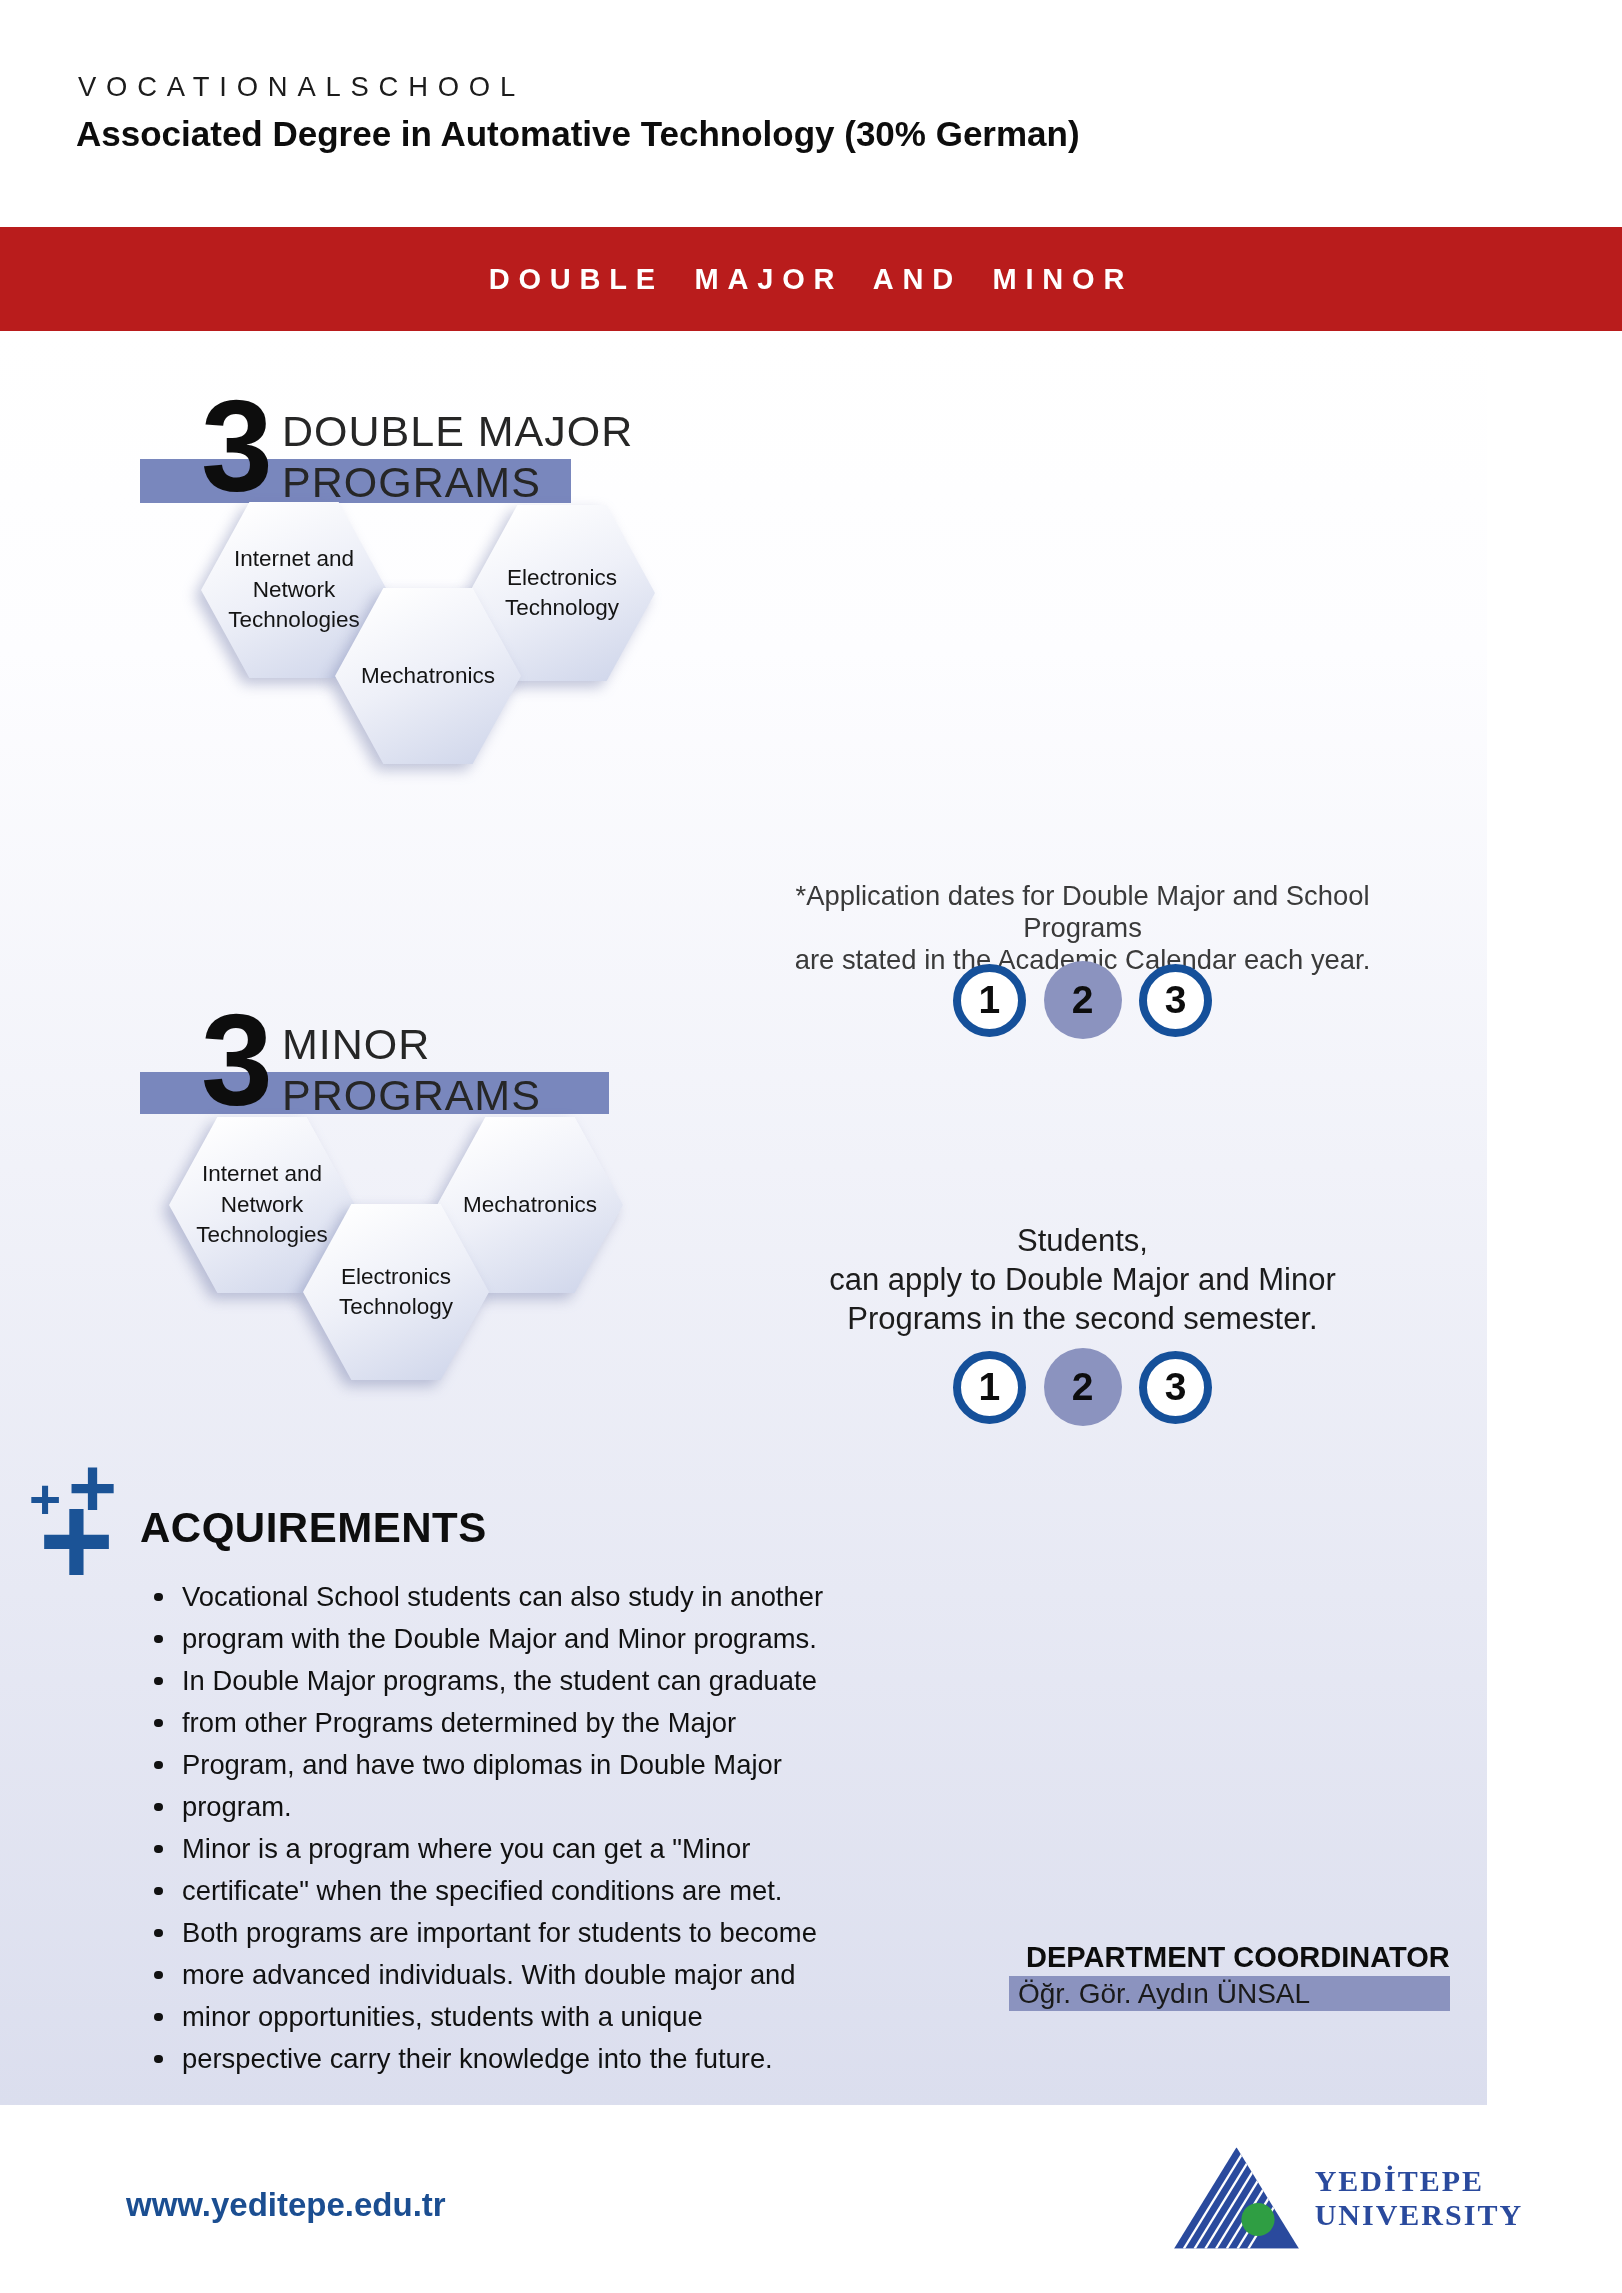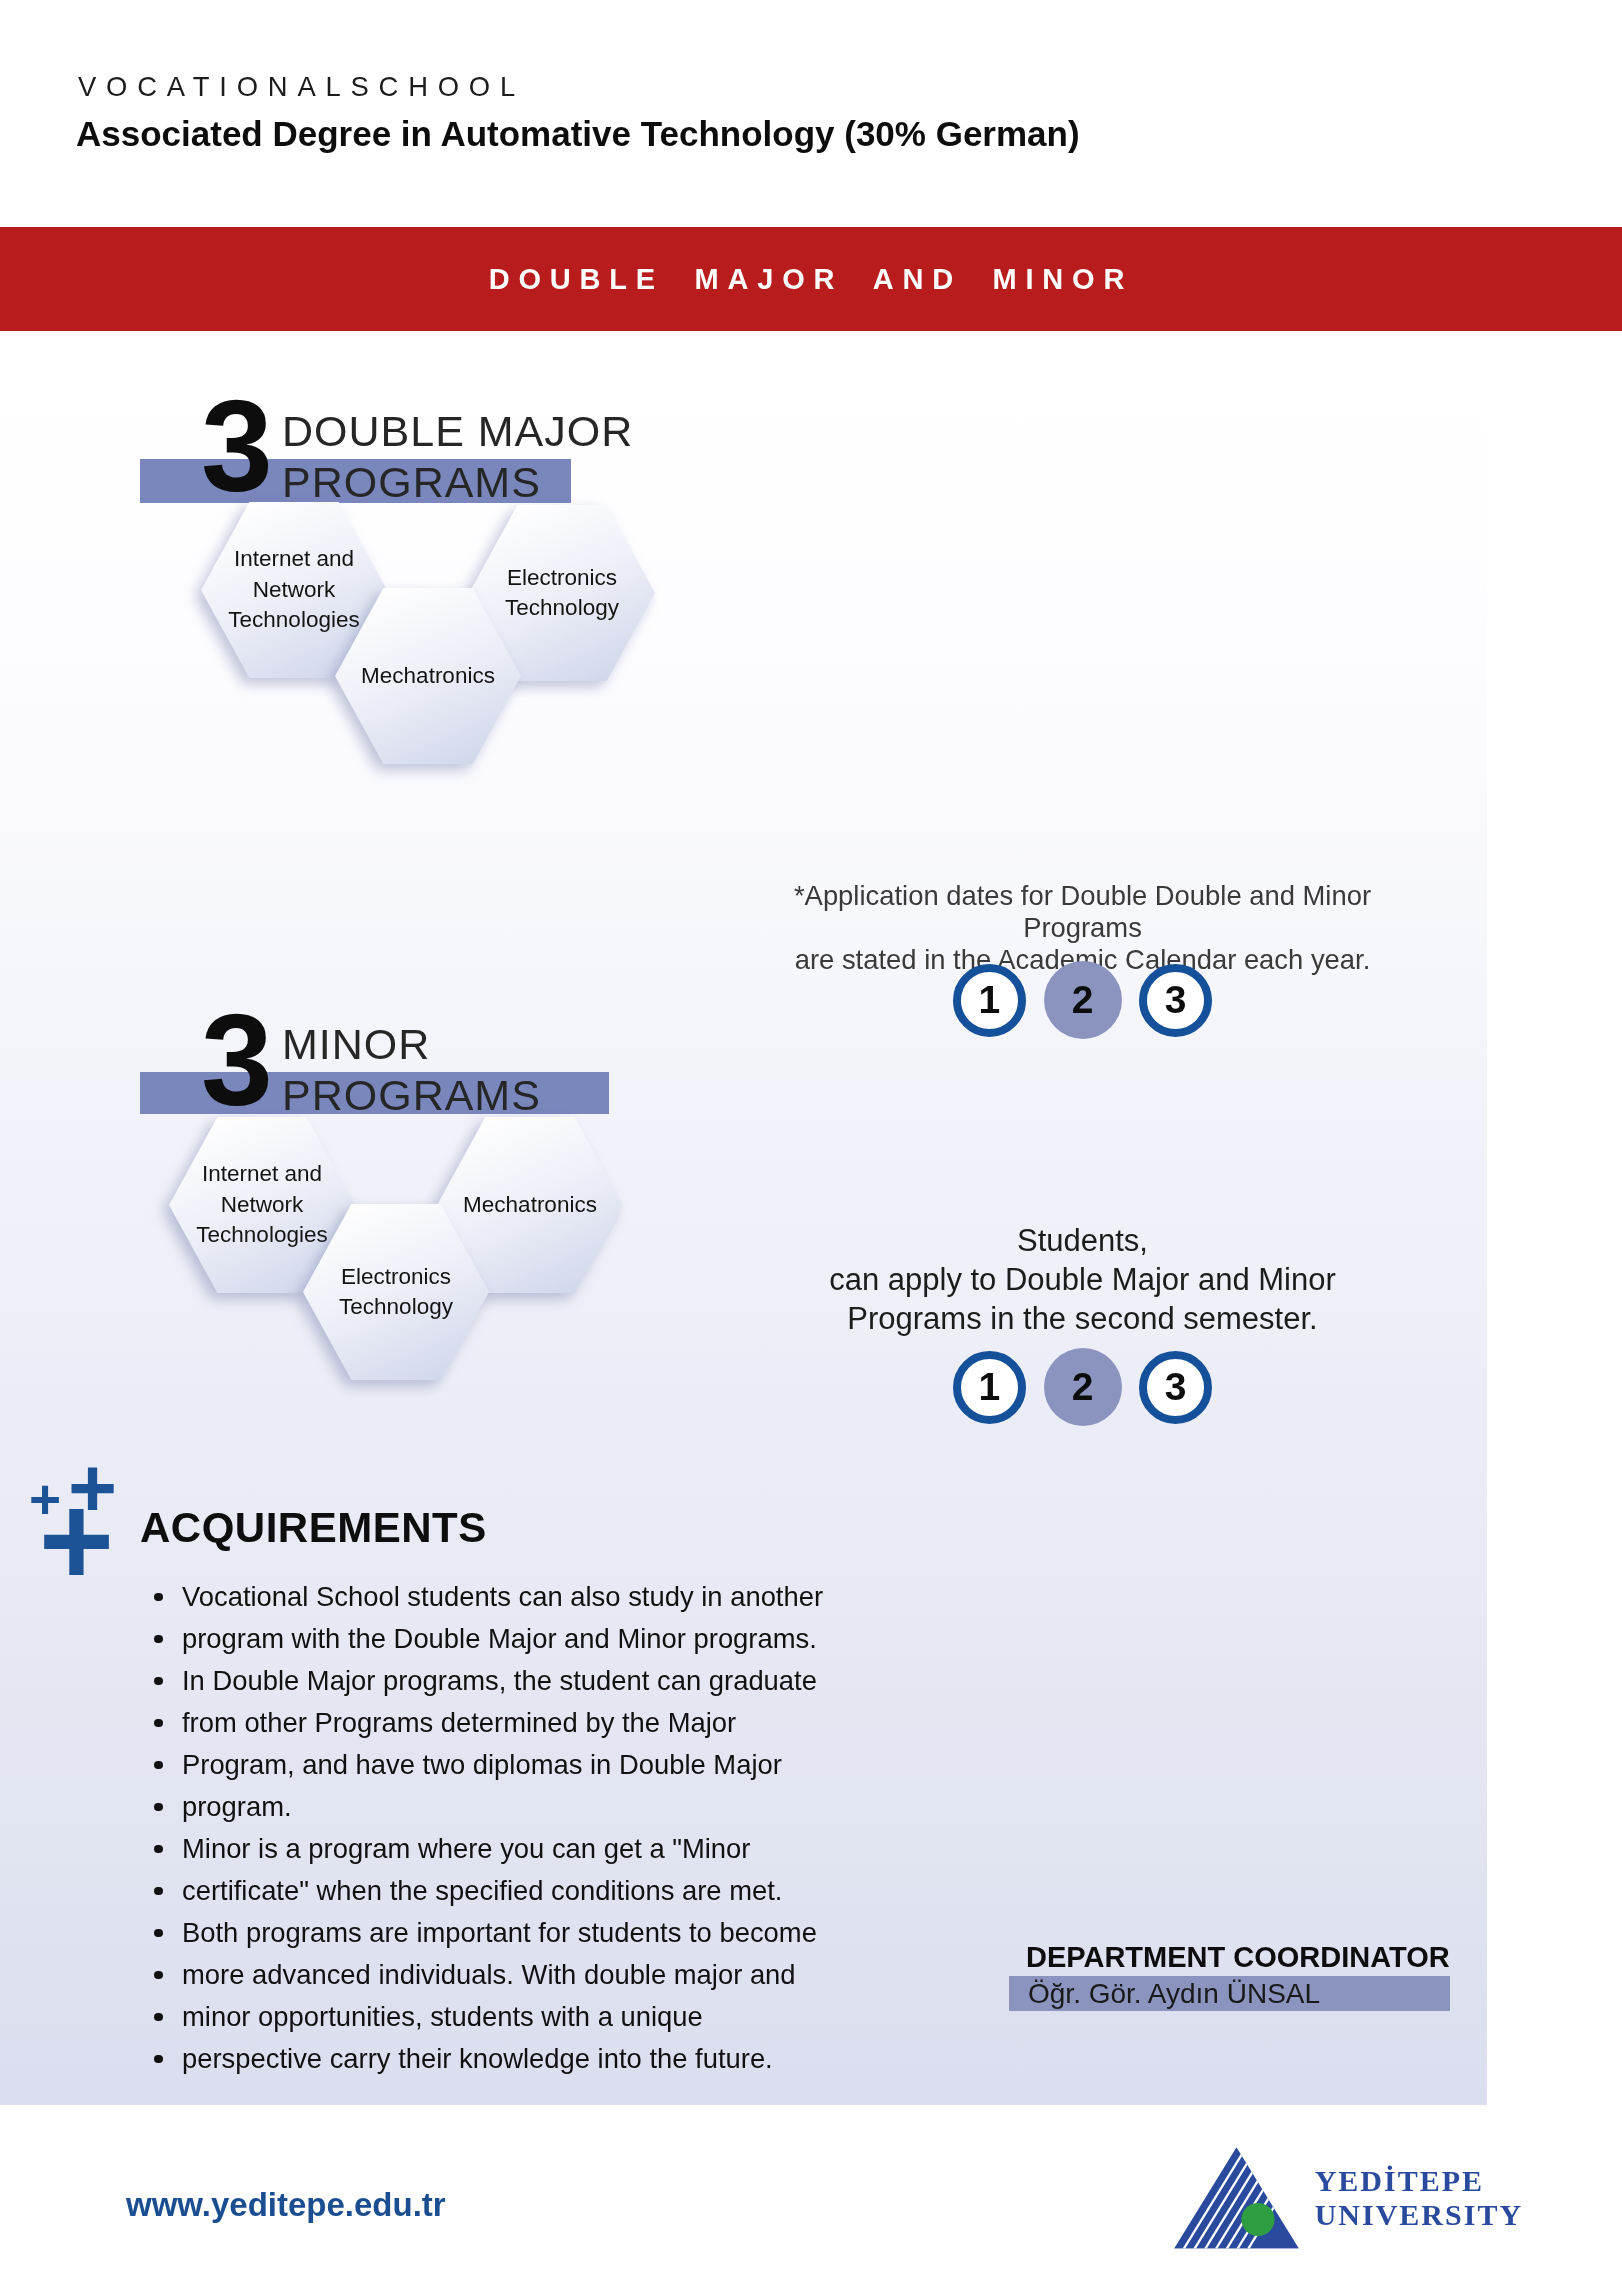--- a/index.html
+++ b/index.html
@@ -121,21 +121,21 @@
 
   
   .coord-heading {
     position:absolute; left:1026px; top:1941px;
     font-size:29px; font-weight:bold; color:#0d0d0d; white-space:nowrap;
   }
   .coord-bar {
     position:absolute; left:1009px; top:1976px; width:441px; height:35px;
     background:#8b93bf; display:flex; align-items:center;
   }
-  .coord-name { font-size:28px; color:#1a1a1a; padding-left:19px; white-space:nowrap; }
+  .coord-name { font-size:28px; color:#1a1a1a; padding-left:9px; white-space:nowrap; }
 
   
   .website {
     position:absolute; left:110px; top:2186px;
     font-size:33px; font-weight:bold; color:#1b4e91; text-decoration:none;margin-left:16px;
   }
   .logo { position:absolute; left:1174px; top:2147px; display:flex; align-items:center; gap:15.7px; }
   .logo-text {
     font-family:"Liberation Serif", serif; font-weight:bold;
     color:#2a4a9d; font-size:30px; line-height:34px; letter-spacing:2px; white-space:nowrap;
@@ -166,21 +166,21 @@
     <div class="hex-inner">Internet and Network Technologies</div>
   </div>
   <div class="hex hex-back dm-hex3">
     <div class="hex-inner">Electronics Technology</div>
   </div>
   <div class="hex hex-front dm-hex2">
     <div class="hex-inner">Mechatronics</div>
   </div>
 
   <div class="app-note">
-    <div>*Application dates for Double Double and Minor Programs</div>
+    <div>*Application dates for Double Major and School Programs</div>
     <div>are stated in the Academic Calendar  each year.</div>
   </div>
   <div class="steps steps-row1">
     <div class="step">1</div>
     <div class="step step--filled">2</div>
     <div class="step">3</div>
   </div>
 
   <div class="heading-bar bar-minor"></div>
   <div class="heading-count count-minor">3</div>

